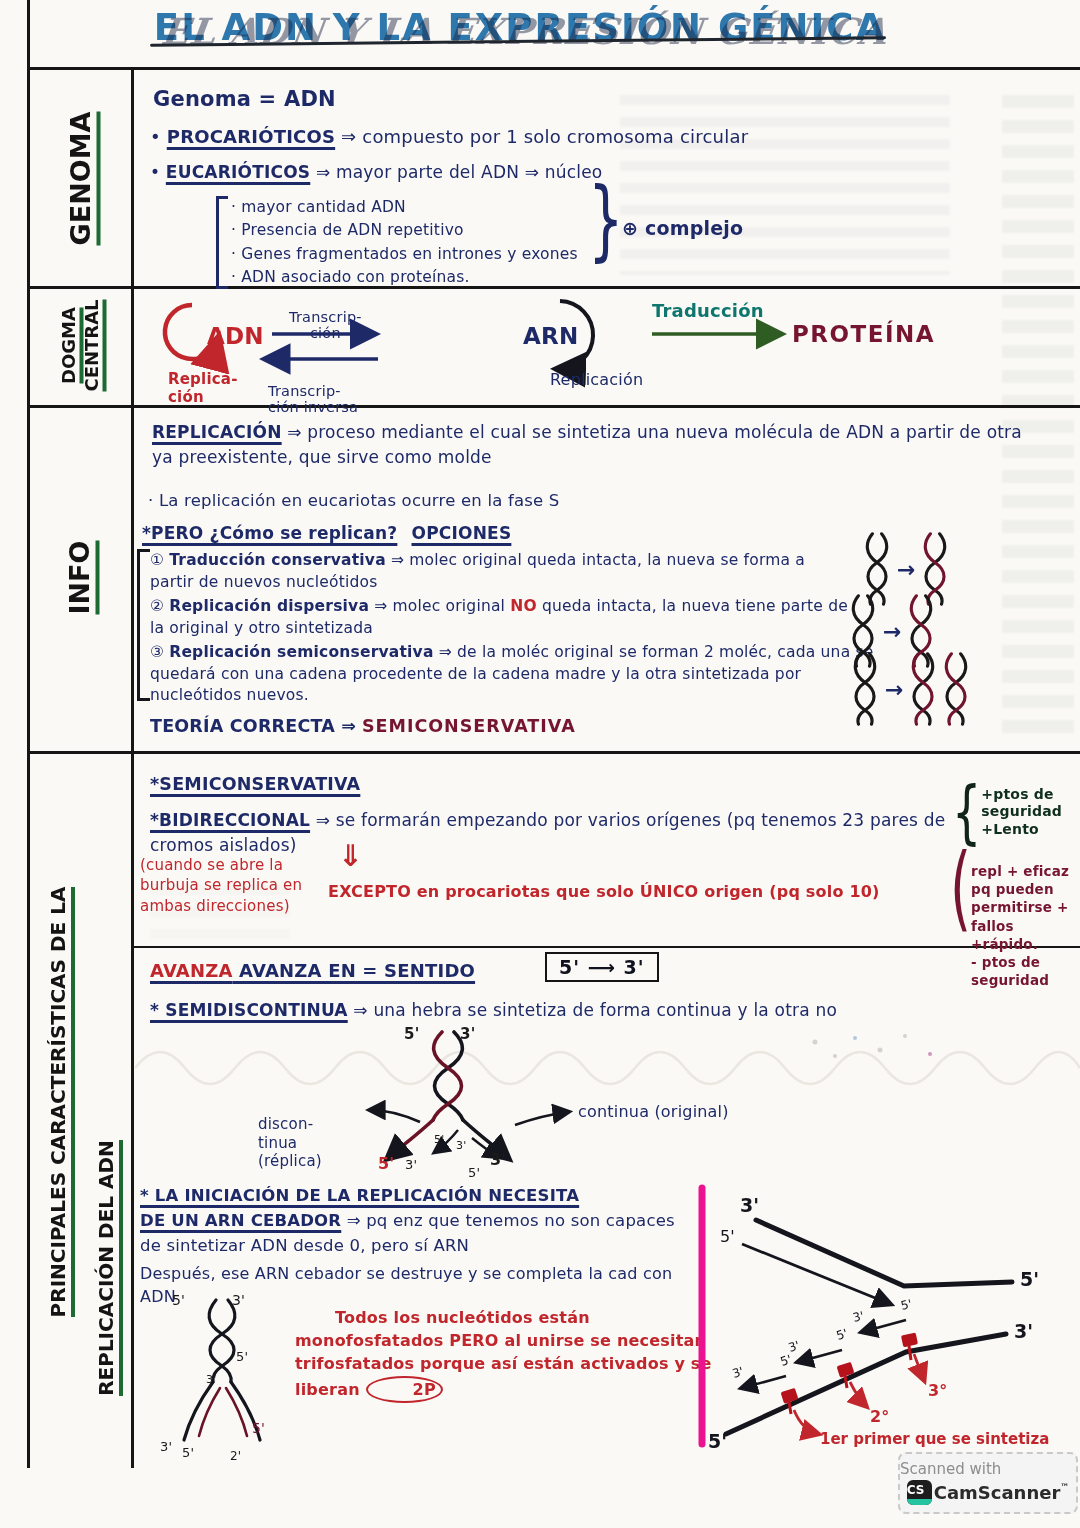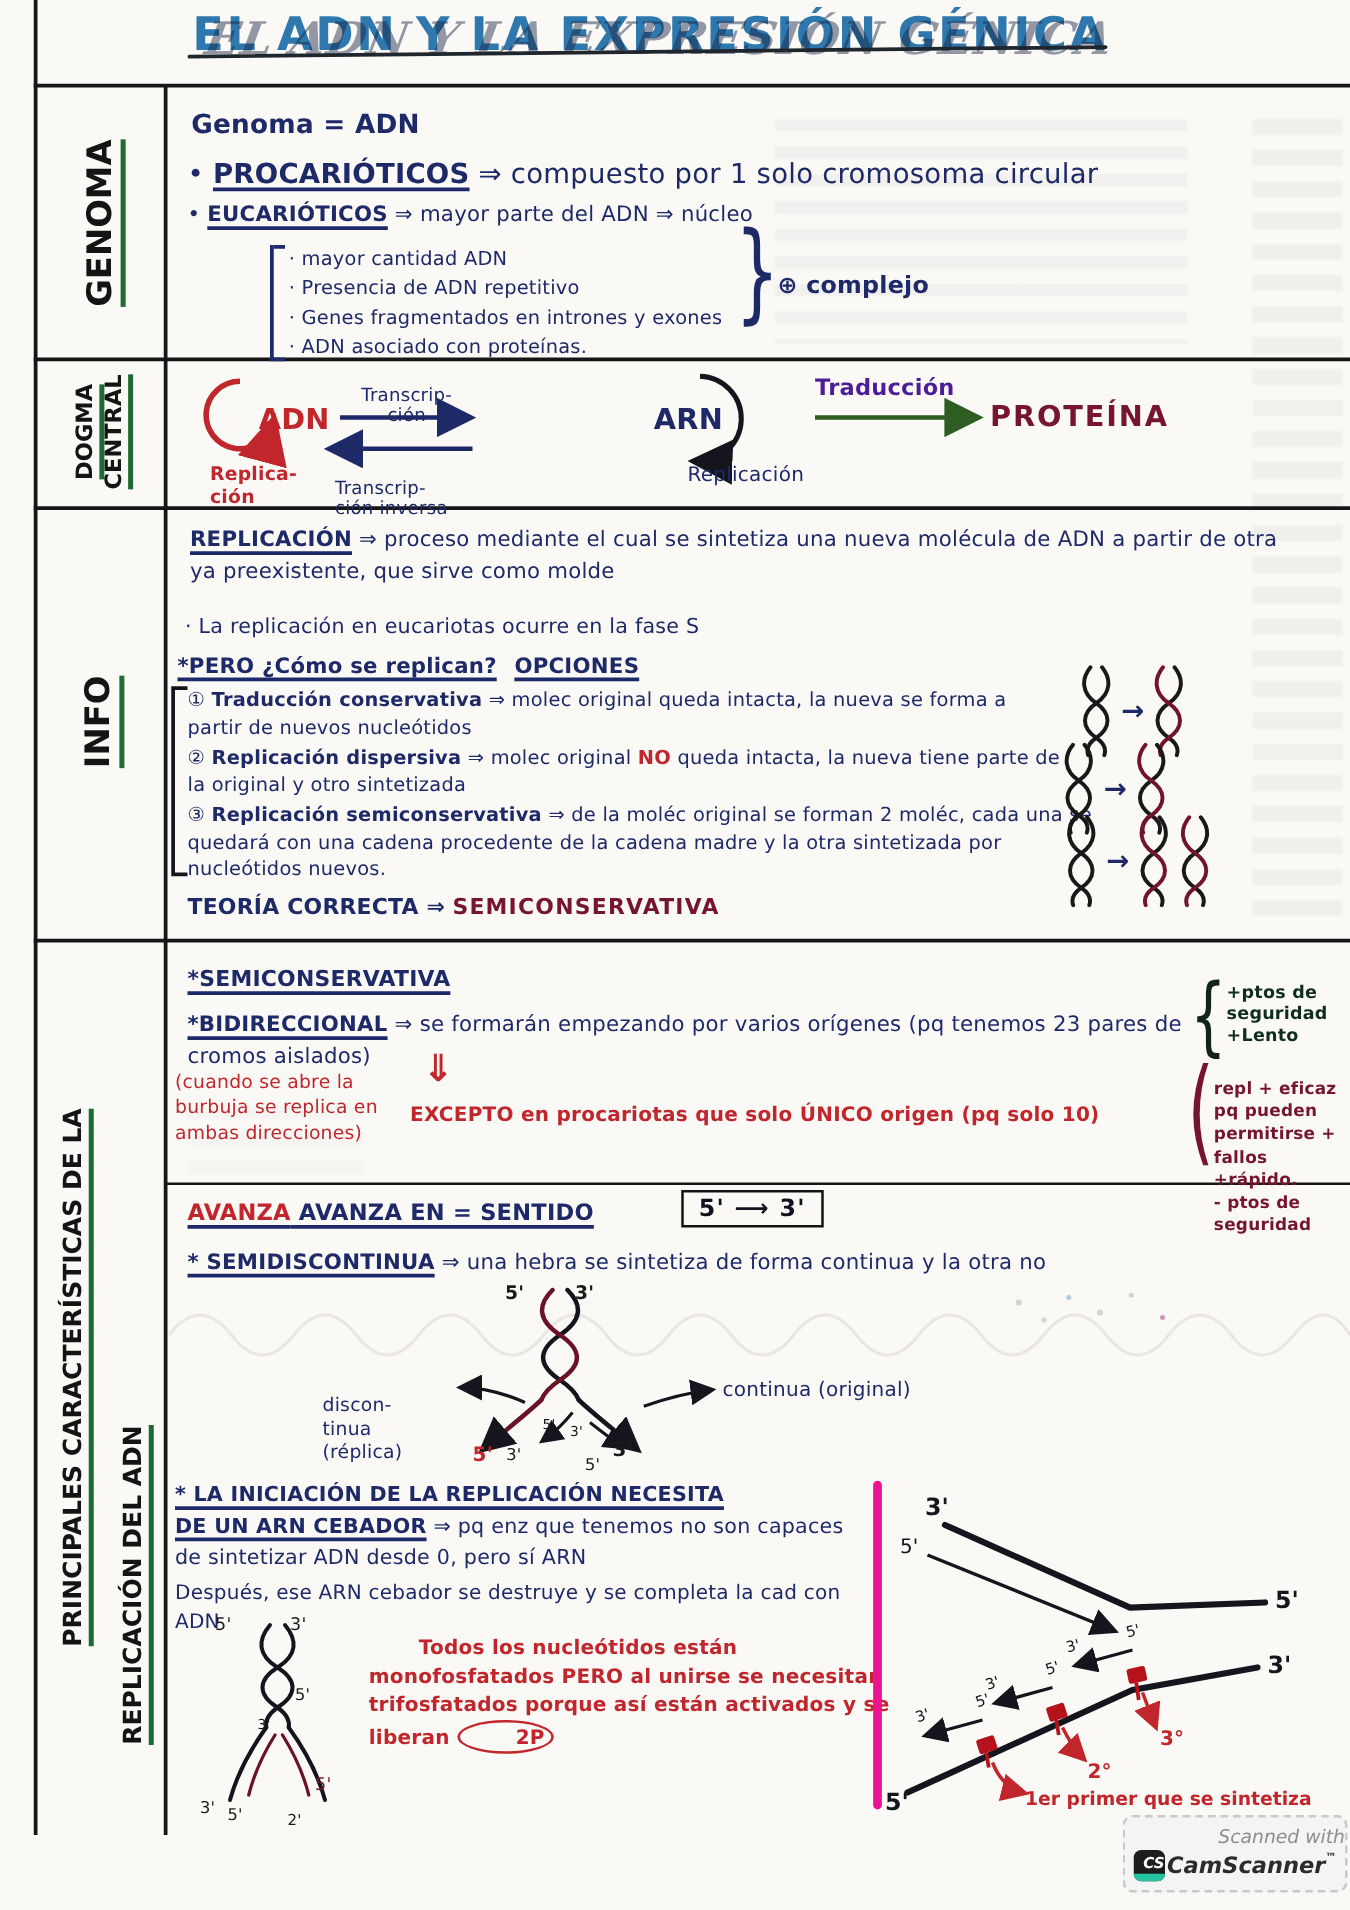--- a/index.html
+++ b/index.html
@@ -4,21 +4,21 @@
 <style>
   html,body{margin:0;padding:0;background:#e8e6e2;}
   .page{position:relative;width:1080px;height:1528px;background:#faf9f6;overflow:hidden;
         font-family:"DejaVu Sans","Liberation Sans",sans-serif;color:#1c1c1c;}
   
   .line{position:absolute;background:#161616;}
   
   .navy{color:#1e2a68;}
   .red{color:#c0262b;}
   .maroon{color:#76152f;}
-  .green{color:#4c1d95;}
+  .green{color:#0f766e;}
   .black{color:#1b1b1b;}
   .bold{font-weight:bold;}
   .u{text-decoration:underline;text-decoration-thickness:2.5px;text-underline-offset:4px;}
   .pre{white-space:pre-line;}
   .abs{position:absolute;}
   .hand{letter-spacing:.2px;line-height:1.45;}
   
   .title-wrap{position:absolute;left:140px;top:6px;width:760px;height:58px;text-align:center;}
   .t-base{font-size:37px;font-weight:bold;color:#2e78ad;letter-spacing:2px;}
   .t-over{position:absolute;left:50%;top:4px;transform:translateX(-49%) skewX(-10deg);
@@ -45,21 +45,21 @@
   .hs1{stroke:#191919;} .hs2{stroke:#191919;}
   .mix .hs2{stroke:#71142e;}
   .helix-row{position:absolute;display:flex;align-items:center;gap:7px;}
   .harrow{color:#1e2a68;font-size:22px;font-weight:bold;}
   
   .sentido-box{position:absolute;border:2.5px solid #141414;padding:2px 12px;font-size:19px;
                font-weight:bold;color:#10131f;background:transparent;letter-spacing:1px;}
   .circ2p{display:inline-block;border:2.2px solid #c0262b;border-radius:50%;padding:0 5px;
           font-weight:bold;}
   .cam-badge{position:absolute;left:898px;top:1452px;width:180px;height:62px;background:#f4f4f4;
-             border:2px dashed #c9c9c9;border-radius:8px;text-align:right;padding-top:6px;box-sizing:border-box;font-style:italic;}
+             border:2px dashed #c9c9c9;border-radius:8px;text-align:left;padding-top:6px;box-sizing:border-box;}
   .cam-line1{color:#8d8d8d;font-size:15px;}
   .cam-line2{display:flex;align-items:center;justify-content:center;gap:2px;margin-top:2px;}
   .cs-logo{position:relative;width:25px;height:25px;background:#1d1d1d;border-radius:6px;
            color:#fff;font-size:12px;font-weight:bold;line-height:21px;}
   .cs-logo::after{content:"";position:absolute;left:0;right:0;bottom:0;height:6px;background:#25c4a0;
                   border-radius:0 0 6px 6px;}
   .cam-name{color:#2b2b2b;font-size:18px;font-weight:bold;}
   .cam-tm{color:#2b2b2b;font-size:9px;vertical-align:top;}
   
   .ghost{position:absolute;pointer-events:none;filter:blur(1px);}
@@ -103,21 +103,21 @@
   <div class="rot" style="left:-278px;top:1090px;width:672px;font-size:20px;">
     <span class="gu">PRINCIPALES CARACTERÍSTICAS DE LA</span>
   </div>
   <div class="rot" style="left:-104px;top:1256px;width:420px;font-size:20px;">
     <span class="gu">REPLICACIÓN DEL ADN</span>
   </div>
 
   <div class="abs hand navy bold" style="left:153px;top:84px;font-size:21px;">
     <span>Genoma = ADN</span>
   </div>
-  <div class="abs hand navy" style="left:150px;top:124px;font-size:22px;">
+  <div class="abs hand navy" style="left:150px;top:124px;font-size:18px;">
     • <span class="u bold">PROCARIÓTICOS</span>
     <span>⇒ compuesto por 1 solo cromosoma circular</span>
   </div>
   <div class="abs hand navy" style="left:150px;top:160px;font-size:17px;">
     • <span class="u bold">EUCARIÓTICOS</span>
     <span>⇒ mayor parte del ADN ⇒ núcleo</span>
   </div>
   <div class="feat-bracket hand navy" style="left:172px;top:196px;width:420px;font-size:15.5px;line-height:1.5;">
     <div>· mayor cantidad ADN</div>
     <div>· Presencia de ADN repetitivo</div>

